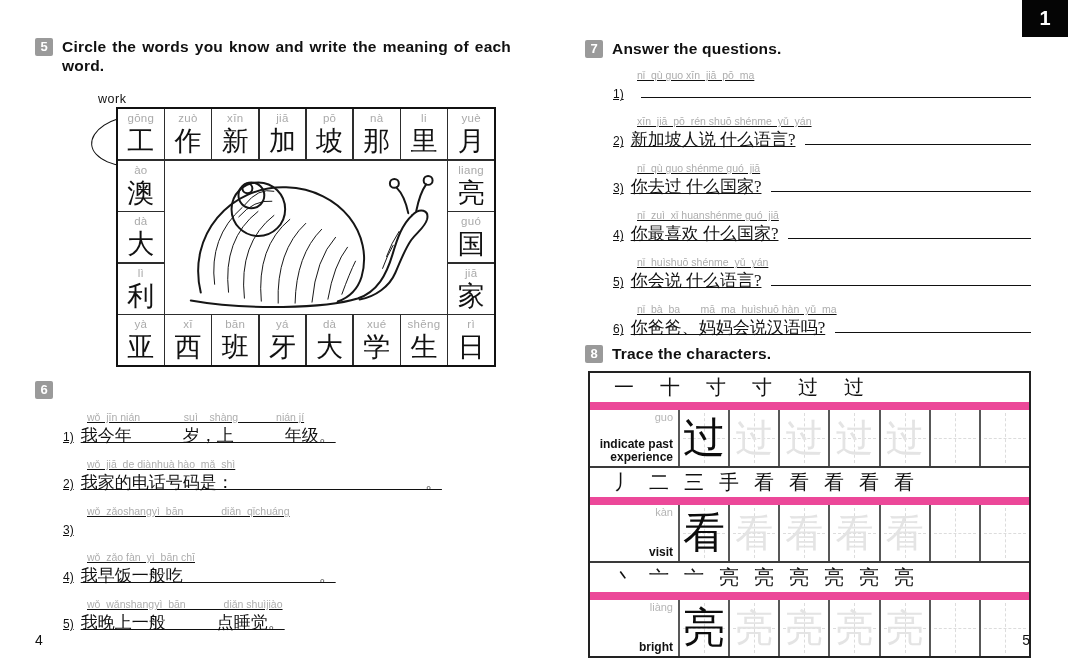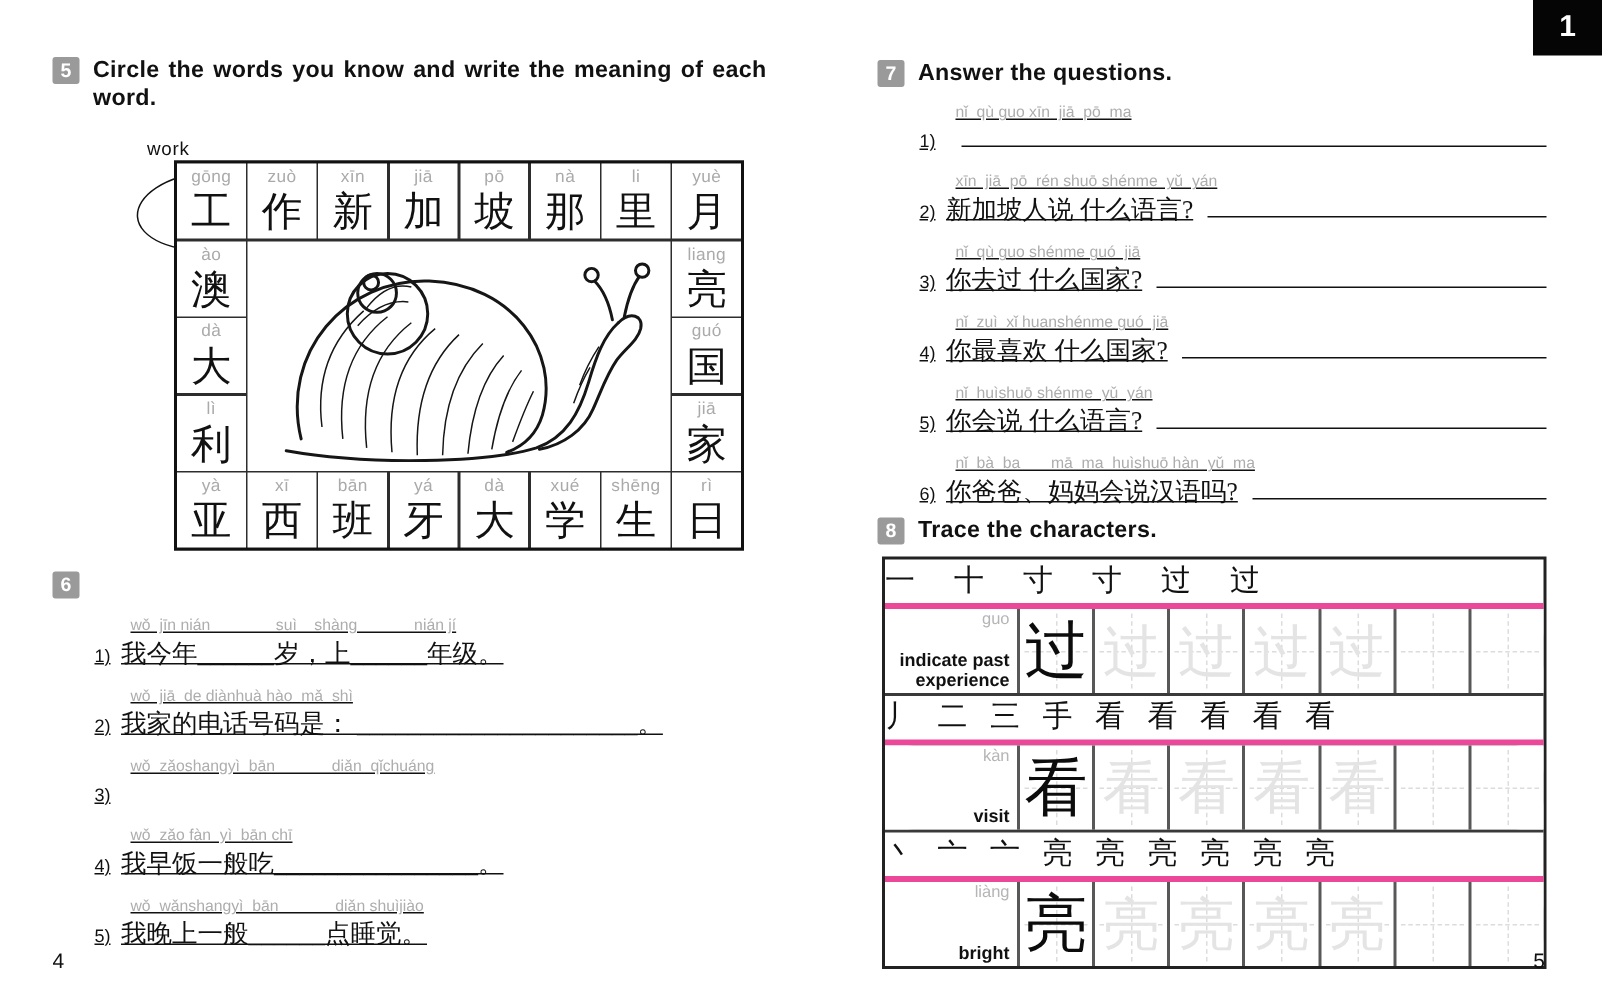--- a/index.html
+++ b/index.html
@@ -33,26 +33,26 @@
   .item{margin-bottom:9px;text-decoration:underline;}
   .ipin{margin-left:24px;font-size:10.5px;color:#adadad;white-space:pre;line-height:13px;}
   .iline{display:flex;align-items:baseline;font-size:17px;line-height:24px;}
   .inum{font-size:12px;flex:0 0 auto;margin-right:7px;}
   .zh{font-family:"Liberation Serif","DejaVu Serif",serif;white-space:pre;}
   .ans{flex:1 1 auto;border-bottom:1.4px solid #111;margin-left:10px;height:14px;min-width:40px;}
 
   
   #trace-table{position:absolute;left:3px;top:371px;width:443px;box-sizing:border-box;
                border:2.5px solid #222;background:#fff;}
-  .stroke-row{height:29px;line-height:29px;padding-left:0;border-top:2px solid #3a3a3a;border-bottom:4px solid #ec4899;
+  .stroke-row{height:29px;line-height:29px;padding-left:24px;border-top:2px solid #3a3a3a;border-bottom:8px solid #ec4899;
               font-family:"Liberation Serif","DejaVu Serif",serif;font-size:20px;white-space:nowrap;overflow:hidden;}
   .stroke-row.first{border-top:none;}
   .ls6{letter-spacing:26px;}
   .ls9{letter-spacing:15px;}
-  .practice-row{display:grid;grid-template-columns:88px repeat(7,1fr);gap:2px;background:#585858;height:56px;border-radius:19px;}
+  .practice-row{display:grid;grid-template-columns:88px repeat(7,1fr);gap:2px;background:#585858;height:56px;}
   .practice-row>div{background:#fff;}
   .plabel{display:flex;flex-direction:column;justify-content:space-between;align-items:flex-end;
           padding:1px 5px 3px 2px;box-sizing:border-box;}
   .ppin{font-size:11px;color:#b5b5b5;line-height:12px;}
   .pmean{font-size:12px;font-weight:bold;line-height:12.5px;text-align:right;}
   .pcell{position:relative;display:flex;align-items:center;justify-content:center;overflow:hidden;}
   .pcell::before{content:"";position:absolute;left:50%;top:3px;bottom:3px;border-left:1.5px dashed #dcdcdc;}
   .pcell::after{content:"";position:absolute;top:50%;left:3px;right:3px;border-top:1.5px dashed #dcdcdc;}
   .pcell span{position:relative;z-index:2;font-family:"Liberation Serif","DejaVu Serif",serif;}
   .bigchar span{font-size:42px;color:#0c0c0c;}

